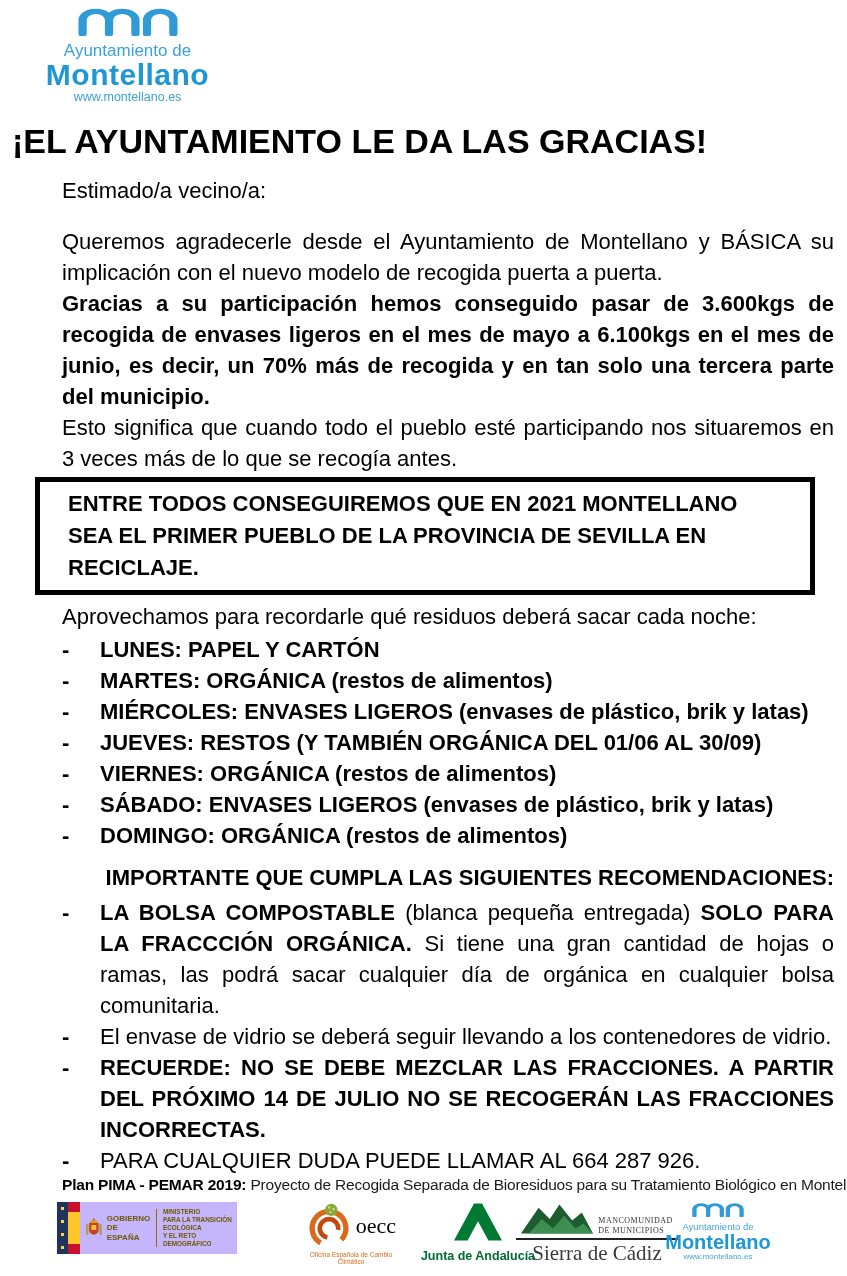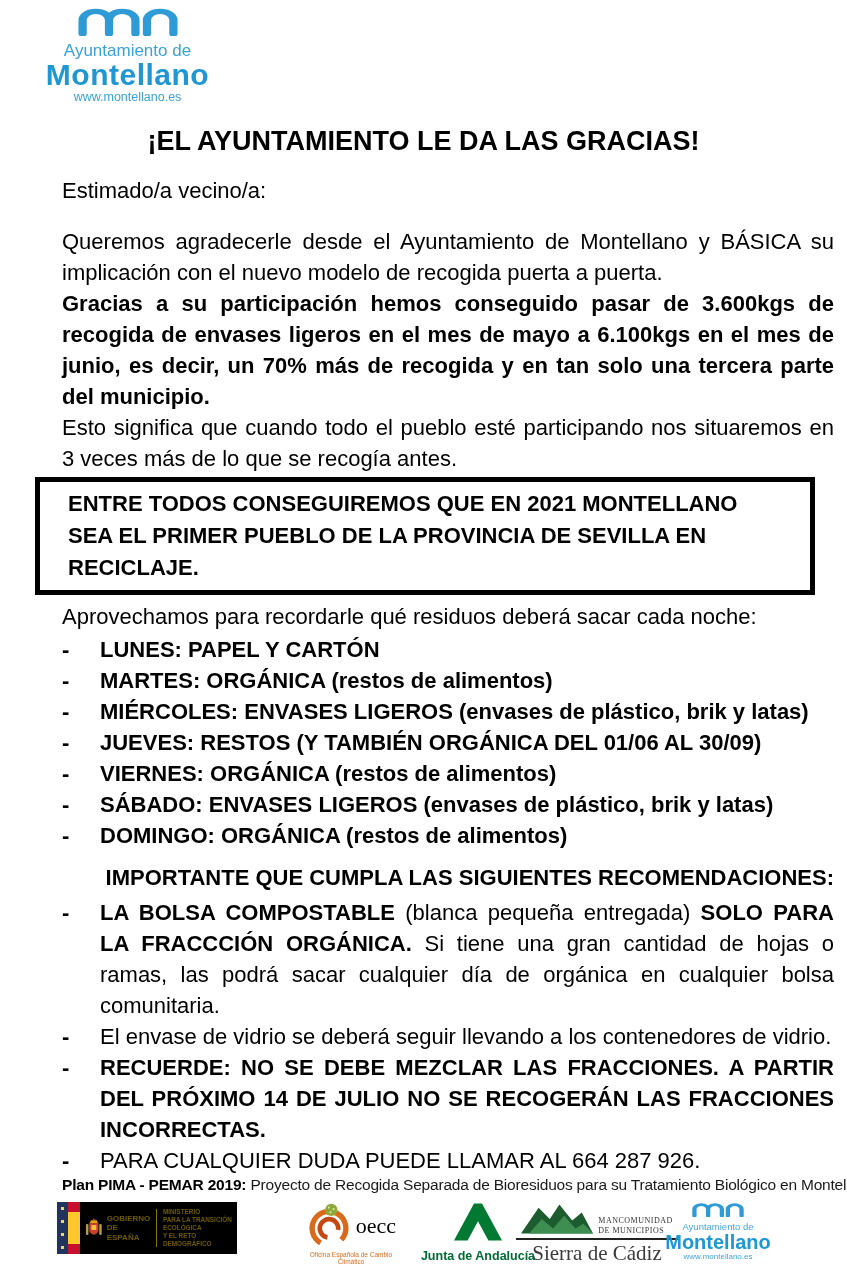--- a/index.html
+++ b/index.html
@@ -4,21 +4,21 @@
 <style>
   html,body{margin:0;padding:0;background:#fff;}
   .page{position:relative;width:847px;height:1276px;background:#fff;overflow:hidden;
         font-family:"Liberation Sans",sans-serif;color:#000;}
   
   .letterhead{position:absolute;top:6px;left:35px;width:185px;text-align:center;line-height:1.1;}
   .lh-sub{font-size:17px;color:#3ba1d9;margin-top:2px;}
   .lh-name{font-size:30px;font-weight:bold;color:#1e97d3;letter-spacing:.5px;line-height:30px;}
   .lh-url{font-size:12.5px;color:#3ba1d9;margin-top:1px;}
   
-  .title{margin:120px 12px 0 12px;text-align:center;font-size:27px;font-weight:bold;line-height:42px;}
+  .title{margin:120px 12px 0 12px;text-align:left;font-size:34px;font-weight:bold;line-height:42px;}
   
   .inset{margin-left:62px;margin-right:13px;}
   .bodytext{font-size:22px;line-height:31px;text-align:justify;}
   .salutation{margin-top:13px;text-align:left;}
   .p1{margin-top:20px;}
   .bold{font-weight:bold;}
   .hl-box{margin:3px 32px 0 35px;border:5px solid #000;padding:6px 28px;
           font-size:22px;font-weight:bold;line-height:32px;text-align:left;}
   .intro{margin-top:6px;text-align:left;}
   .list{margin-top:2px;}
@@ -33,21 +33,21 @@
              letter-spacing:-0.2px;color:#1a1a1a;white-space:nowrap;}
   .foot-note b{color:#000;}
   .logos{position:absolute;top:1202px;left:0;width:847px;height:68px;}
   .logo-abs{position:absolute;top:0;}
   
   .gov{left:57px;width:180px;height:52px;display:flex;}
   .gov-strip-eu{width:11px;background-color:#20345e;
      background-image:radial-gradient(circle at 50% 50%, #ffd34d 1.5px, rgba(0,0,0,0) 1.7px);
      background-size:11px 13px;}
   .gov-strip-flag{width:12px;background:linear-gradient(#c8102e 0 19%, #ffc72c 19% 81%, #c8102e 81% 100%);}
-  .gov-main{flex:1;background:#000000;display:flex;align-items:center;gap:4px;padding:2px 5px;}
+  .gov-main{flex:1;background:#c4b5fd;display:flex;align-items:center;gap:4px;padding:2px 5px;}
   .gov-txt{font-size:8px;font-weight:bold;color:#6d5a00;line-height:9.5px;white-space:pre-line;}
   .gov-div{width:1px;align-self:stretch;background:#8a7300;margin:5px 2px;}
   .min-txt{font-size:6.4px;font-weight:bold;color:#6d5a00;line-height:8px;white-space:pre-line;}
   
   .oecc{left:296px;width:110px;height:62px;text-align:center;}
   .oecc-row{display:flex;align-items:center;justify-content:center;gap:4px;}
   .oecc-word{font-family:"Liberation Serif",serif;font-size:22px;color:#000000;}
   .oecc-sub{font-size:6.5px;color:#d96a1b;margin-top:1px;}
   
   .junta{left:418px;width:120px;text-align:center;}

